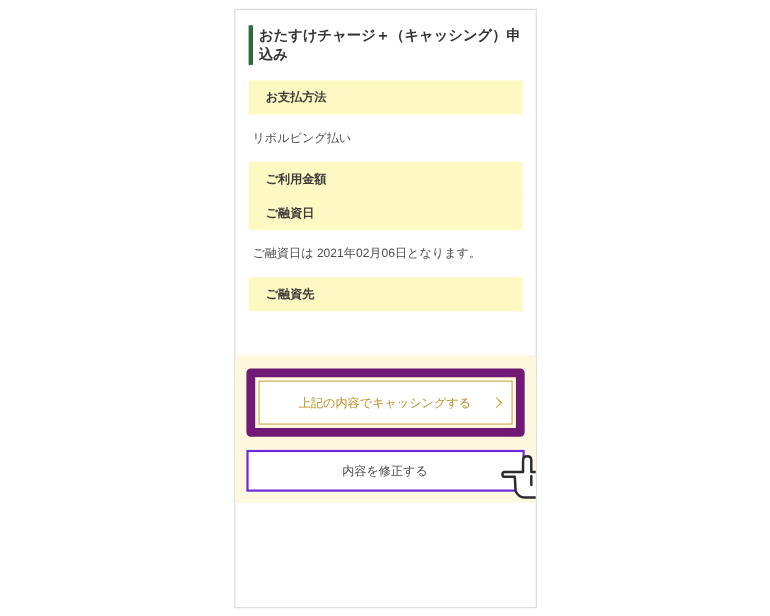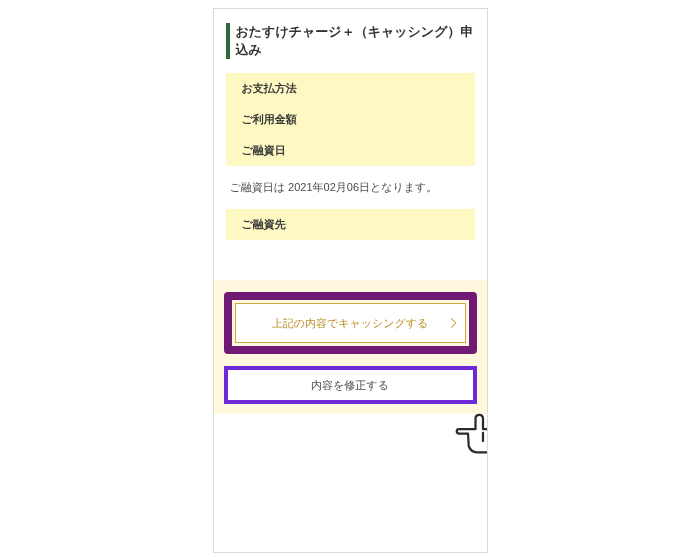--- a/index.html
+++ b/index.html
@@ -88,21 +88,21 @@
     border-radius: 4px;
     padding: 3px;
     margin-bottom: 12px;
   }
   .highlight-frame .primary-btn { margin-bottom: 0; }
   .secondary-btn {
     display: flex;
     align-items: center;
     justify-content: center;
     height: 38px;
-    border: 4px solid #6d28d9;
+    border: 2px solid #6d28d9;
     background: #ffffff;
     font-size: 11px;
     color: #4b4b4b;
     cursor: pointer;
   }
   .hand {
     position: absolute;
     right: -14px;
     bottom: 96px;
     width: 48px;
@@ -116,20 +116,21 @@
 <body>
 
 <div class="phone">
 
   <div class="page-title-wrap">
     <div class="title-bar"></div>
     <div class="page-title">おたすけチャージ＋（キャッシング）申込み</div>
   </div>
 
   <div class="section-header">お支払方法</div>
+  <div class="section-value">リボルビング払い</div>
 
   <div class="section-header">ご利用金額</div>
 
   <div class="section-header">ご融資日</div>
   <div class="section-value">ご融資日は  2021年02月06日となります。</div>
 
   <div class="section-header">ご融資先</div>
 
   <div class="spacer"></div>
 

